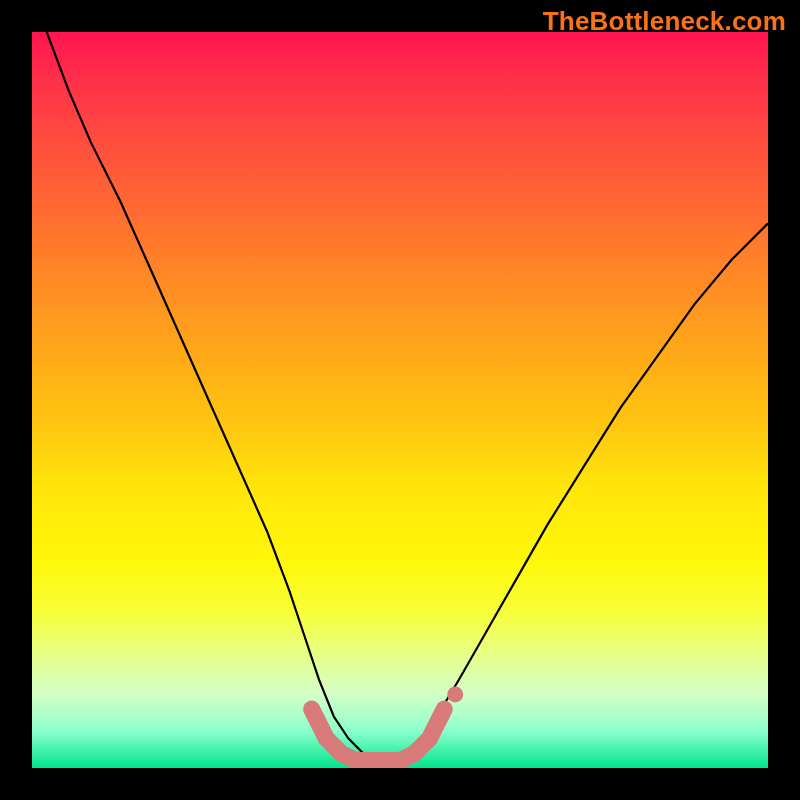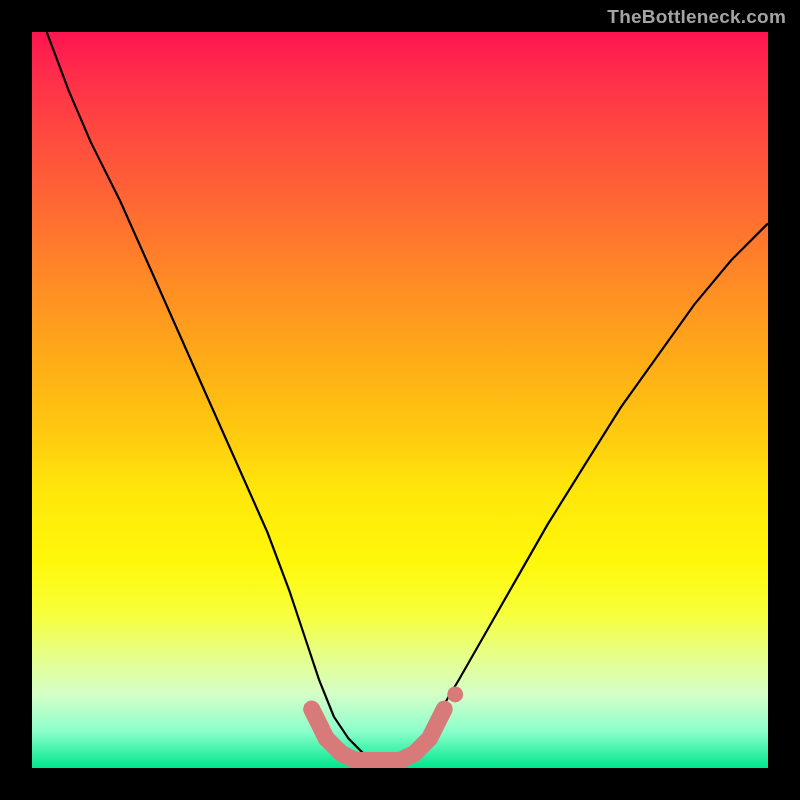--- a/index.html
+++ b/index.html
@@ -45,22 +45,22 @@
     position: absolute;
     left: 0;
     top: 0;
     width: 736px;
     height: 736px;
   }
   .watermark {
     position: absolute;
     top: 6px;
     right: 14px;
-    color: #a3a3a3;
-    font-size: 19px;
+    color: #f97316;
+    font-size: 26px;
     font-weight: 600;
     letter-spacing: 0.2px;
     user-select: none;
   }
 </style>
 </head>
 <body>
 
 <div class="frame">
 

